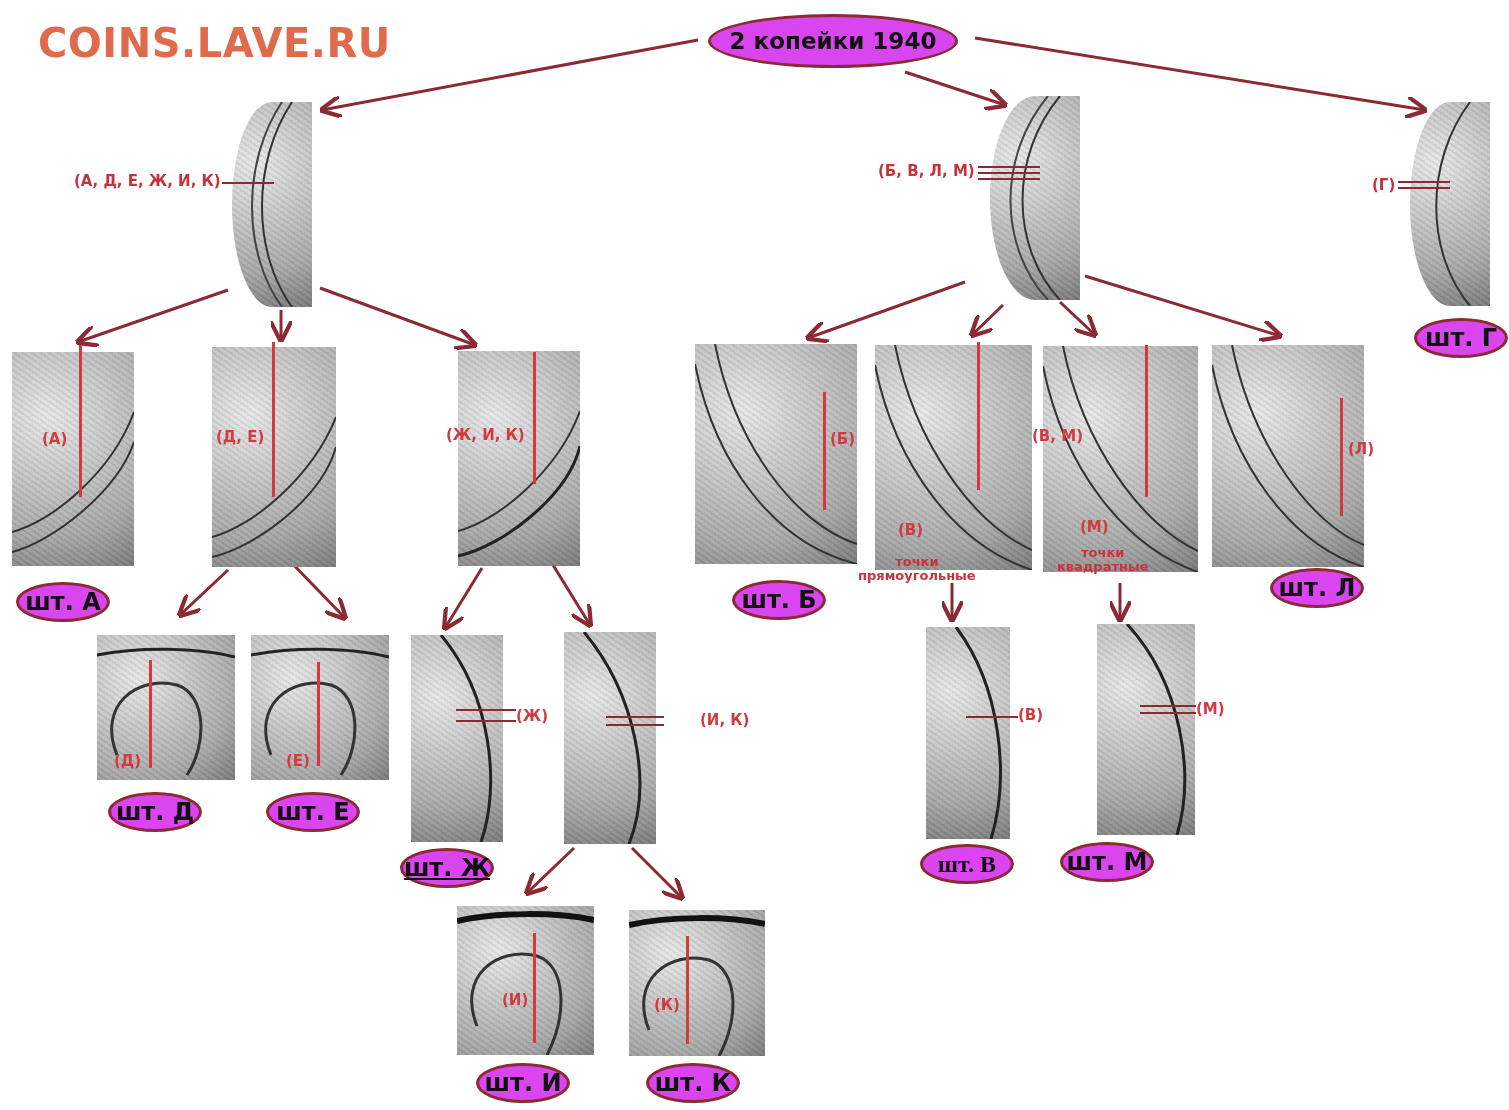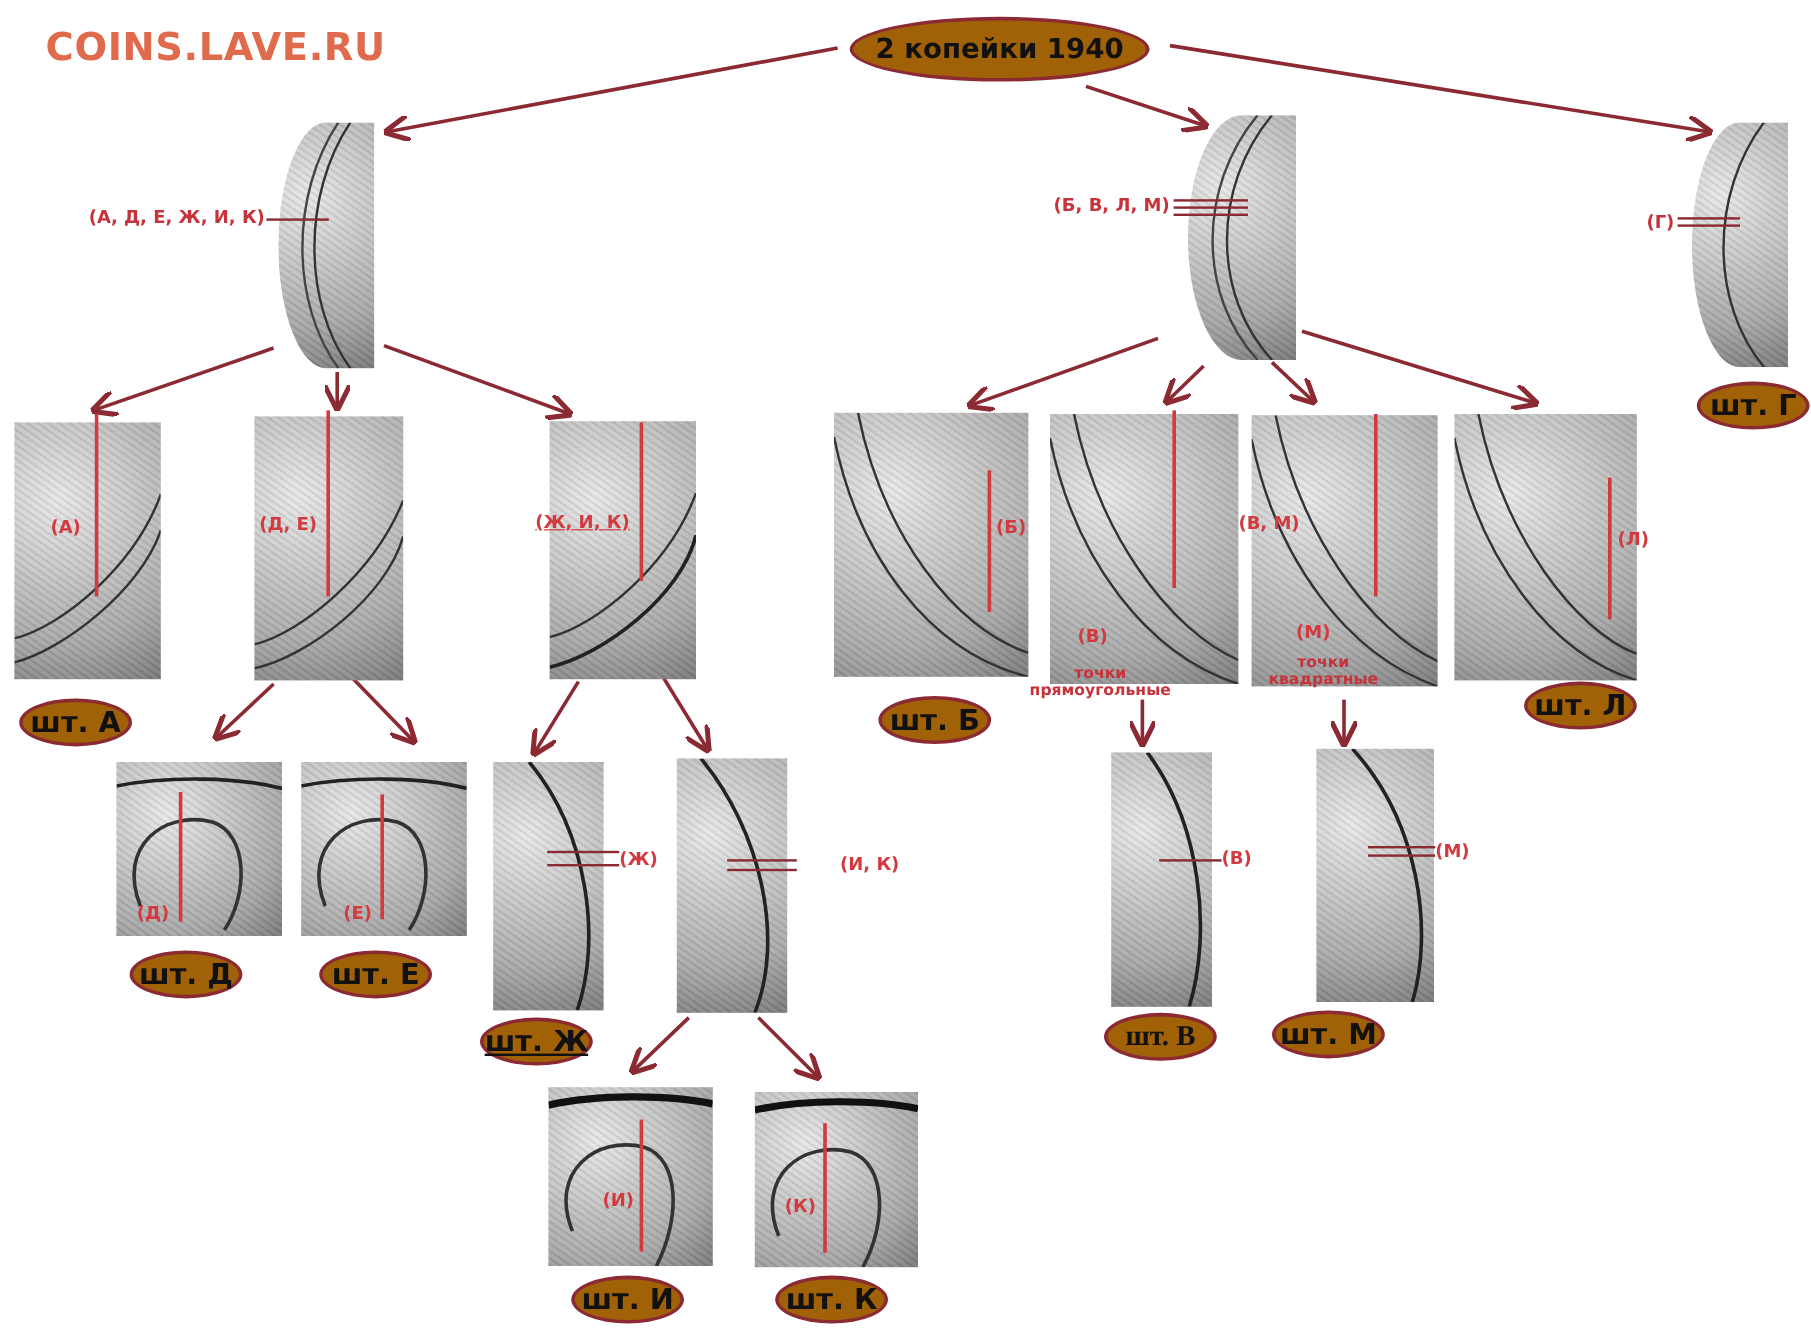--- a/index.html
+++ b/index.html
@@ -1,23 +1,23 @@
 <!DOCTYPE html>
 <html><head>
 <meta charset="utf-8">
 <style>
   html, body { margin: 0; padding: 0; background: #ffffff; }
   body { width: 1509px; height: 1110px; position: relative; overflow: hidden;
          font-family: "DejaVu Sans", sans-serif; }
   #links { position: absolute; left: 0; top: 0; width: 1509px; height: 1110px; pointer-events: none; }
-  .site { position: absolute; left: 38px; top: 20px; font-weight: bold; font-size: 32px;
+  .site { position: absolute; left: 38px; top: 20px; font-weight: bold; font-size: 40px;
           color: #e06b4c; letter-spacing: 0.5px; font-family: "DejaVu Sans", sans-serif; text-align: center; }
   .oval { position: absolute; border: 3px solid #8b2a33; border-radius: 50%;
           display: flex; align-items: center; justify-content: center;
-          font-weight: bold; color: #111; background: #a16207; box-sizing: border-box; }
+          font-weight: bold; color: #111; background: #d946ef; box-sizing: border-box; }
   .title-oval { left: 708px; top: 14px; width: 250px; height: 54px; font-size: 23px; }
   .shtamp { width: 94px; height: 40px; font-size: 24px; }
   .photo { position: absolute; overflow: hidden;
            background:
              repeating-linear-gradient(35deg, rgba(0,0,0,0.07) 0 2px, rgba(255,255,255,0.05) 2px 5px),
              radial-gradient(circle at 30% 30%, #e8e8e8, #a9a9a9 70%, #7a7a7a);
   }
   .photo svg { position: absolute; left: 0; top: 0; width: 100%; height: 100%; }
   .lbl { position: absolute; color: #d23a3f; font-weight: bold; font-size: 15px; white-space: nowrap; }
   .lbl.dark { color: #c8323a; }
@@ -106,21 +106,21 @@
 <div style="position:absolute;left:272px;top:342px;width:3px;height:155px;background:#d23a3f;"></div>
 <div class="lbl" style="left:216px;top:428px;">(Д, Е)</div>
 
 <div class="photo" style="left:458px;top:351px;width:122px;height:215px;">
   <svg viewBox="0 0 122 215" preserveAspectRatio="none">
       <path d="M0,180 C40,170 100,120 122,60" stroke="#333" stroke-width="2" fill="none"></path>
       <path d="M0,205 C45,195 110,145 122,95" stroke="#222" stroke-width="3" fill="none"></path>
     </svg>
 </div>
 <div style="position:absolute;left:533px;top:352px;width:3px;height:132px;background:#d23a3f;"></div>
-<div class="lbl" style="left:446px;top:426px;text-decoration:underline;">(Ж, И, К)</div>
+<div class="lbl" style="left:446px;top:426px;">(Ж, И, К)</div>
 
 <div class="photo" style="left:695px;top:344px;width:162px;height:220px;">
   <svg viewBox="0 0 162 220" preserveAspectRatio="none">
       <path d="M0,20 C20,120 80,200 162,220" stroke="#333" stroke-width="2" fill="none"></path>
       <path d="M20,0 C40,100 100,180 162,200" stroke="#333" stroke-width="2" fill="none"></path>
     </svg>
 </div>
 <div style="position:absolute;left:823px;top:392px;width:3px;height:118px;background:#d23a3f;"></div>
 <div class="lbl" style="left:830px;top:430px;">(Б)</div>
 <div class="oval shtamp" style="left:732px;top:580px;">шт. Б</div>

